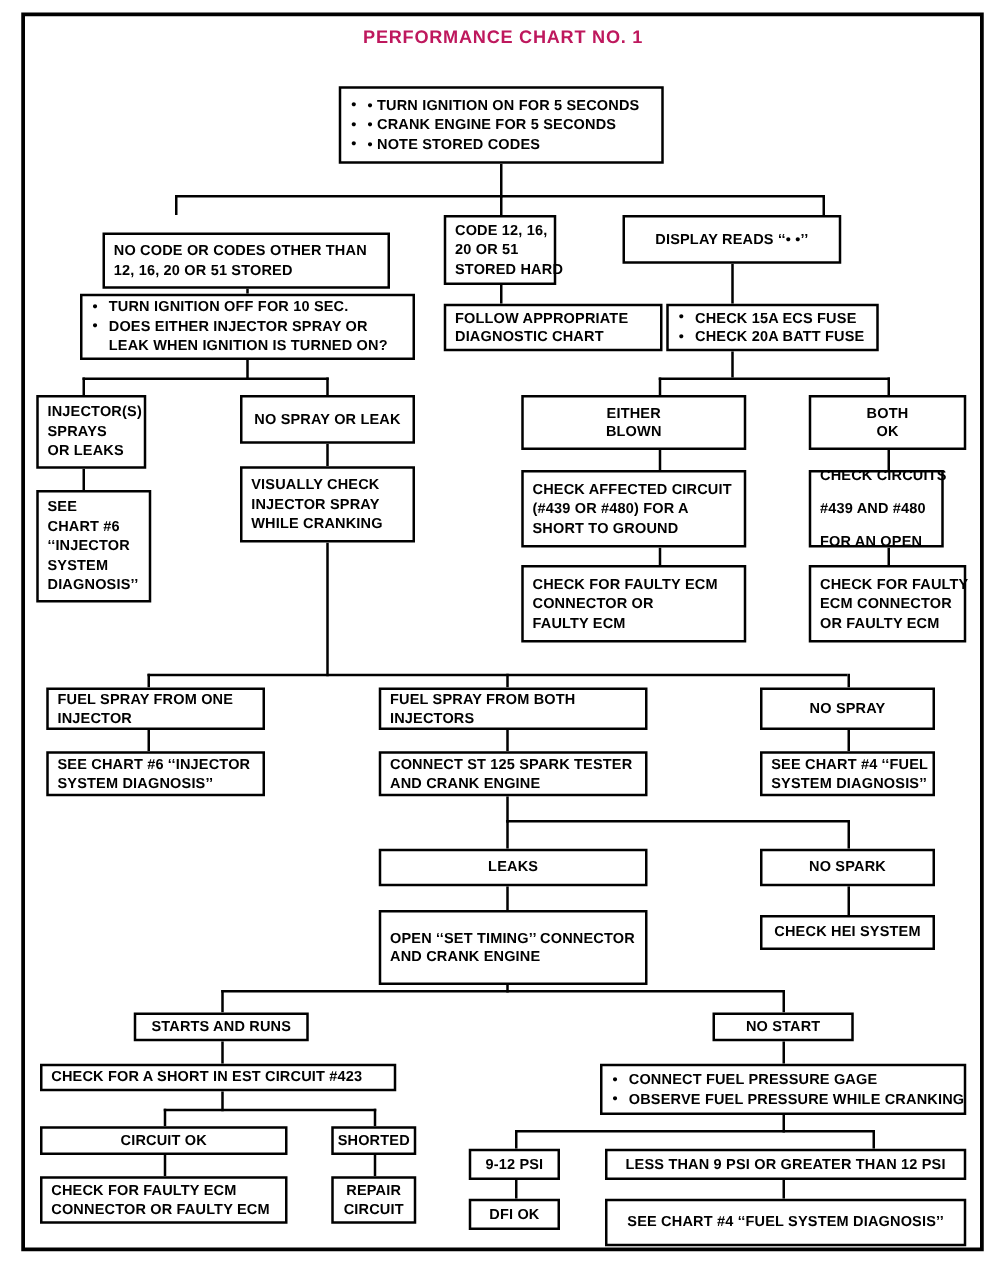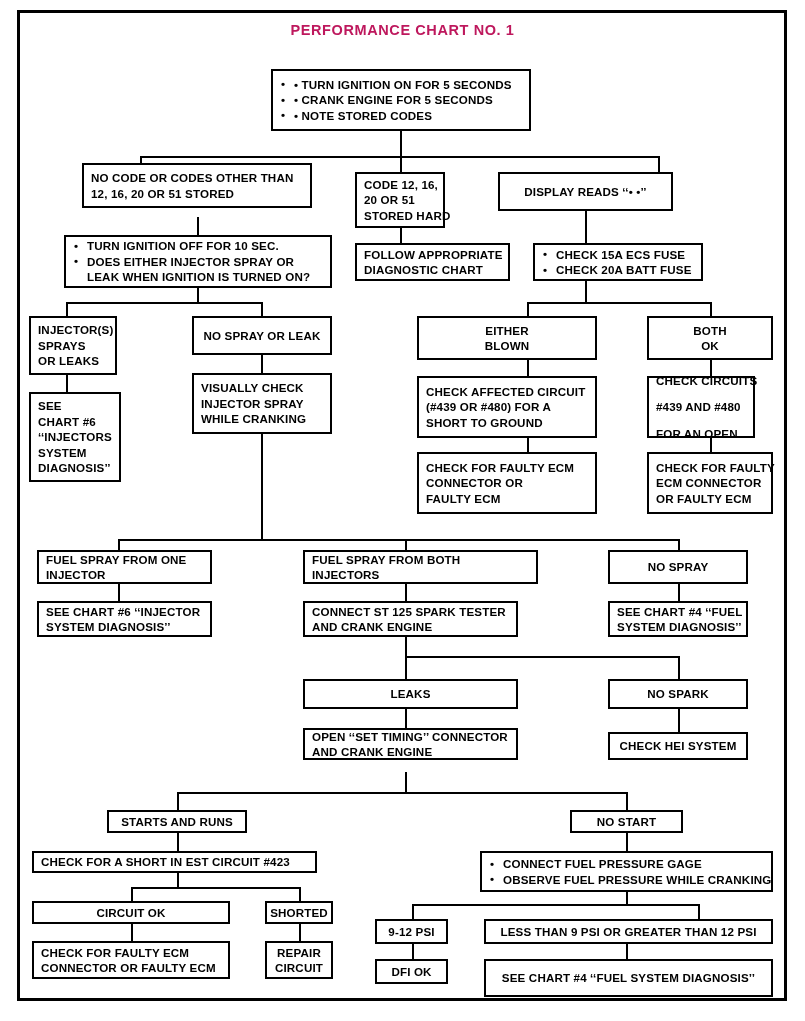--- a/index.html
+++ b/index.html
@@ -174,42 +174,42 @@
   <div class="v" style="left:412px; top:944px; height:15px;"></div>
 
   <div class="v" style="left:626px; top:944px; height:15px;"></div>
 
   <div class="node bl" style="left:271px; top:69px; width:260px; height:62px;">
     <span class="line bullet">• TURN IGNITION ON FOR 5 SECONDS</span>
     <span class="line bullet">• CRANK ENGINE FOR 5 SECONDS</span>
     <span class="line bullet">• NOTE STORED CODES</span>
   </div>
 
-  <div class="node tl" style="left:82px; top:163px; width:230px; height:45px;text-align:center;">
+  <div class="node tl" style="left:82px; top:186px; width:230px; height:45px;text-align:center;">
     <span class="line">NO CODE OR CODES OTHER THAN</span>
     <span class="line">12, 16, 20 OR 51 STORED</span>
   </div>
 
   <div class="node tl" style="left:355px; top:172px; width:90px; height:56px;">
     <span class="line">CODE 12, 16,</span>
     <span class="line">20 OR 51</span>
     <span class="line">STORED HARD</span>
   </div>
 
   <div class="node tc" style="left:498px; top:172px; width:175px; height:39px;">
     <span class="line">DISPLAY READS ‘‘•  •’’</span>
   </div>
 
   <div class="node bl" style="left:64px; top:235px; width:268px; height:53px;">
     <span class="line bullet">TURN IGNITION OFF FOR 10 SEC.</span>
     <span class="line bullet">DOES EITHER INJECTOR SPRAY OR</span>
     <span class="line cont">LEAK WHEN IGNITION IS TURNED ON?</span>
   </div>
 
-  <div class="node tl" style="left:355px; top:243px; width:155px; height:38px;">
+  <div class="node tl" style="left:355px; top:243px; width:175px; height:38px;">
     <span class="line">FOLLOW APPROPRIATE</span>
     <span class="line">DIAGNOSTIC CHART</span>
   </div>
 
   <div class="node bl" style="left:533px; top:243px; width:170px; height:38px;">
     <span class="line bullet">CHECK 15A ECS FUSE</span>
     <span class="line bullet">CHECK 20A BATT FUSE</span>
   </div>
 
   <div class="node tl" style="left:29px; top:316px; width:88px; height:59px;">
@@ -228,21 +228,21 @@
   </div>
 
   <div class="node tc" style="left:647px; top:316px; width:126px; height:44px;">
     <span class="line">BOTH</span>
     <span class="line">OK</span>
   </div>
 
   <div class="node tl" style="left:29px; top:392px; width:92px; height:90px;">
     <span class="line">SEE</span>
     <span class="line">CHART #6</span>
-    <span class="line">‘‘INJECTORS</span>
+    <span class="line">‘‘INJECTOR</span>
     <span class="line">SYSTEM</span>
     <span class="line">DIAGNOSIS’’</span>
   </div>
 
   <div class="node tl" style="left:192px; top:373px; width:140px; height:61px;">
     <span class="line">VISUALLY CHECK</span>
     <span class="line">INJECTOR SPRAY</span>
     <span class="line">WHILE CRANKING</span>
   </div>
 
@@ -268,21 +268,21 @@
     <span class="line">CHECK FOR FAULTY</span>
     <span class="line">ECM CONNECTOR</span>
     <span class="line">OR FAULTY ECM</span>
   </div>
 
   <div class="node tl" style="left:37px; top:550px; width:175px; height:34px;">
     <span class="line">FUEL SPRAY FROM ONE</span>
     <span class="line">INJECTOR</span>
   </div>
 
-  <div class="node tl" style="left:303px; top:550px; width:235px; height:34px;">
+  <div class="node tl" style="left:303px; top:550px; width:215px; height:34px;">
     <span class="line">FUEL SPRAY FROM BOTH</span>
     <span class="line">INJECTORS</span>
   </div>
 
   <div class="node tc" style="left:608px; top:550px; width:140px; height:34px;">
     <span class="line">NO SPRAY</span>
   </div>
 
   <div class="node tl" style="left:37px; top:601px; width:175px; height:36px;">
     <span class="line">SEE CHART #6 ‘‘INJECTOR</span>
@@ -300,21 +300,21 @@
   </div>
 
   <div class="node tc" style="left:303px; top:679px; width:215px; height:30px;">
     <span class="line">LEAKS</span>
   </div>
 
   <div class="node tc" style="left:608px; top:679px; width:140px; height:30px;">
     <span class="line">NO SPARK</span>
   </div>
 
-  <div class="node tl" style="left:303px; top:728px; width:215px; height:32px;">
+  <div class="node tl" style="left:303px; top:728px; width:215px; height:60px;">
     <span class="line">OPEN ‘‘SET TIMING’’ CONNECTOR</span>
     <span class="line">AND CRANK ENGINE</span>
   </div>
 
   <div class="node tc" style="left:608px; top:732px; width:140px; height:28px;">
     <span class="line">CHECK HEI SYSTEM</span>
   </div>
 
   <div class="node tc" style="left:107px; top:810px; width:140px; height:23px;">
     <span class="line">STARTS AND RUNS</span>

